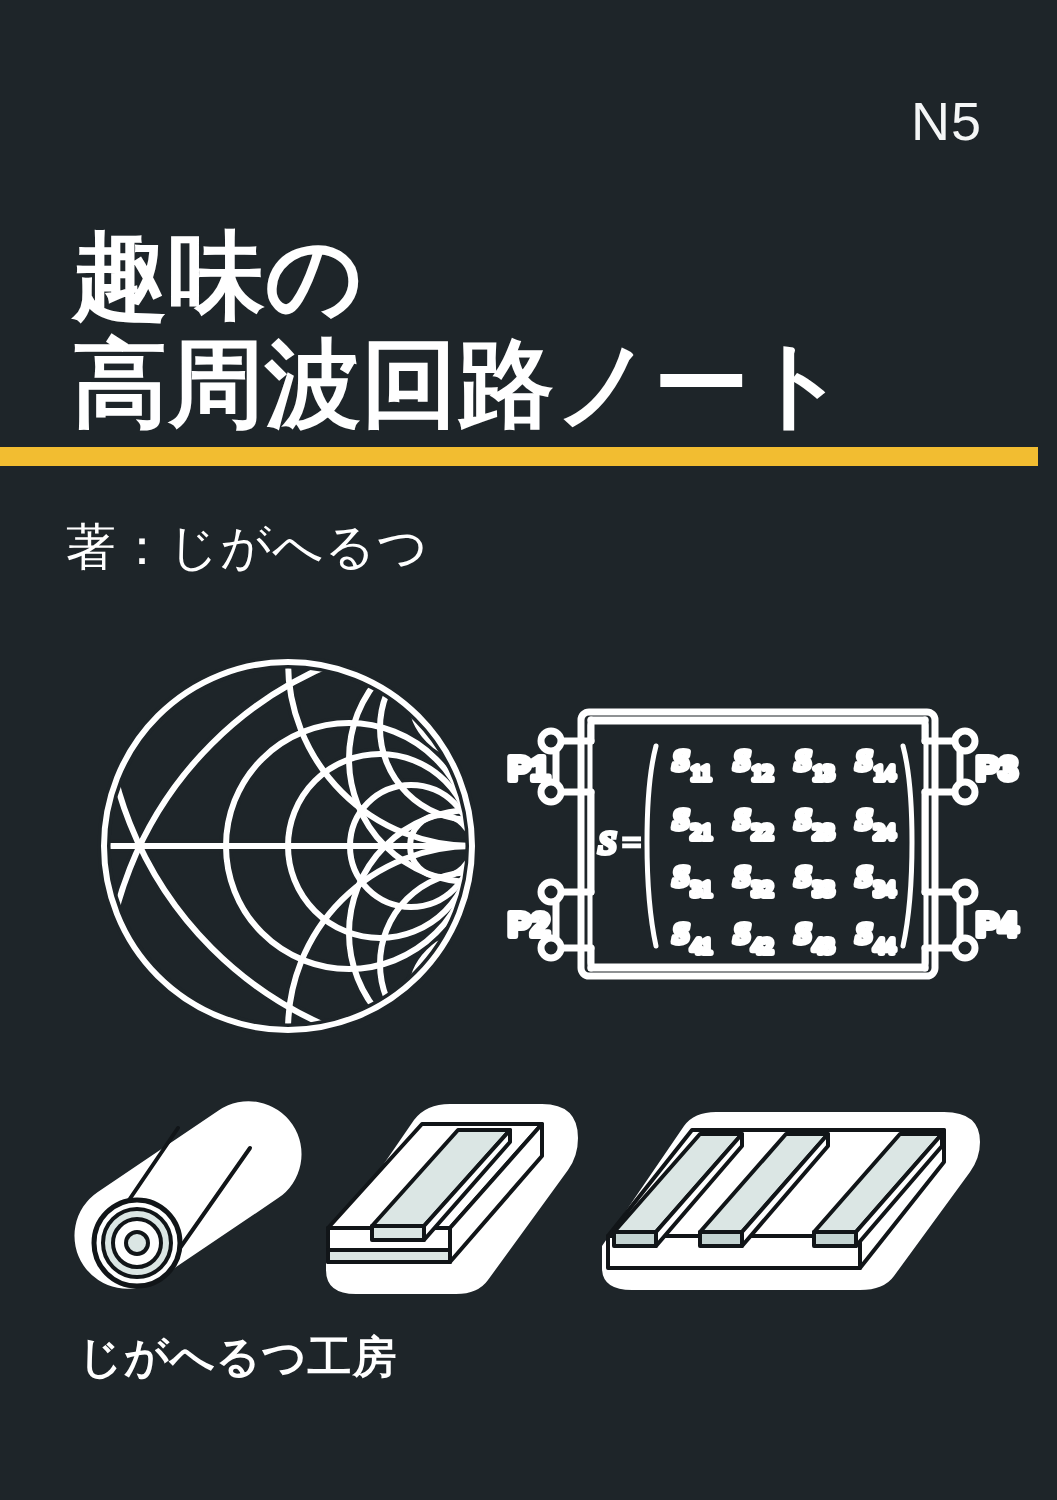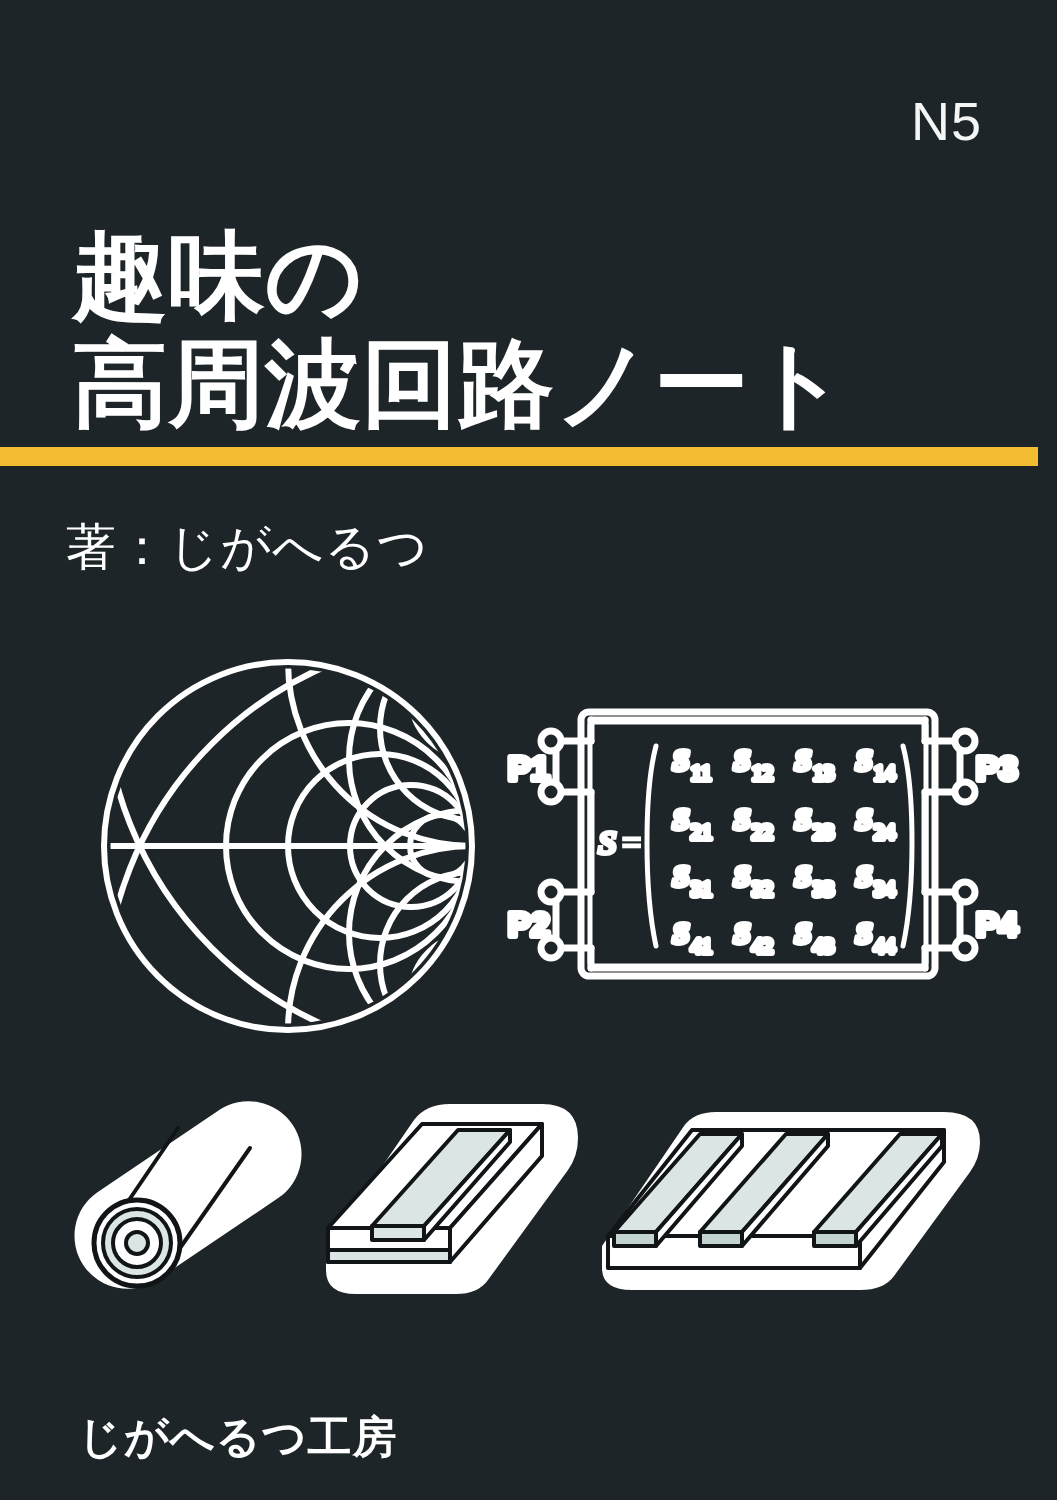--- a/index.html
+++ b/index.html
@@ -70,21 +70,21 @@
     letter-spacing: 0.02em;
     color: #ffffff;
     white-space: nowrap;
     margin-top: 31px;
   }
 
   
   #publisher-line {
     position: absolute;
     left: 78px;
-    top: 1408px;
+    top: 1328px;
     font-size: 44px;
     font-weight: 700;
     letter-spacing: 0.02em;
     color: #ffffff;
     white-space: nowrap;
   }
 
   
   #smith-chart-figure {
     position: absolute;

